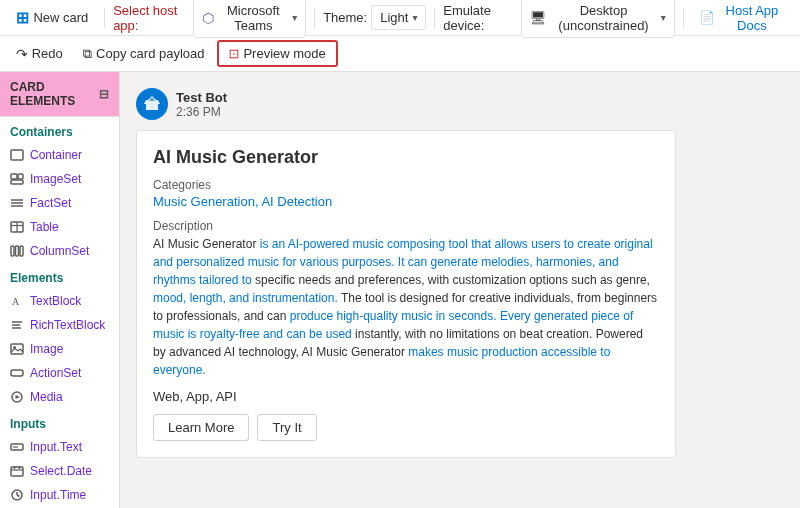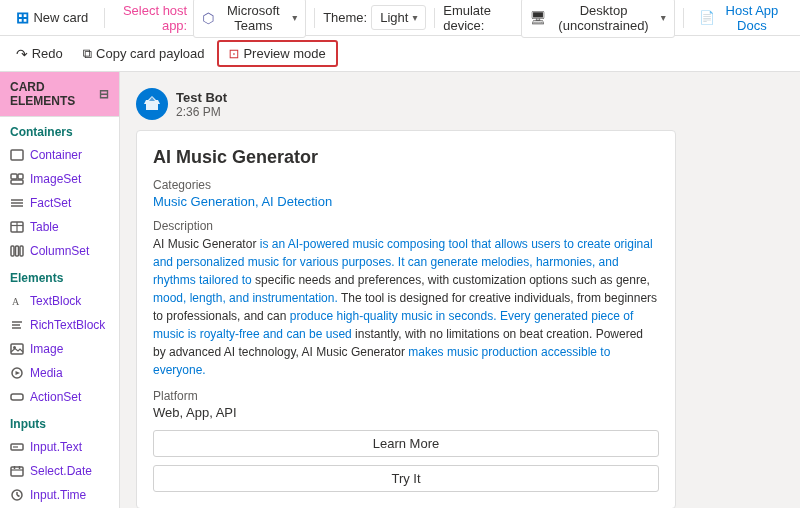--- a/index.html
+++ b/index.html
@@ -10,21 +10,21 @@
       display: flex; align-items: center; background: #fff; border-bottom: 1px solid #e0e0e0;
       padding: 0 8px; height: 36px; gap: 4px;
     }
     .toolbar-btn {
       display: flex; align-items: center; gap: 4px; padding: 4px 8px; border: none;
       background: none; cursor: pointer; font-size: 13px; color: #323130; border-radius: 3px;
       white-space: nowrap;
     }
     .toolbar-divider { width: 1px; height: 20px; background: #e0e0e0; margin: 0 4px; }
 
-    .select-host-label { font-size: 13px; color: #ec4899; margin-right: 2px; text-align: right; }
+    .select-host-label { font-size: 13px; color: #b91c1c; margin-right: 2px; }
     .dropdown-btn {
       display: flex; align-items: center; gap: 4px; padding: 4px 8px; border: 1px solid #e0e0e0;
       background: #fff; cursor: pointer; font-size: 13px; color: #323130; border-radius: 3px;
     }
     .chevron { font-size: 10px; color: #605e5c; }
 
     .preview-btn {
       display: flex; align-items: center; gap: 4px; padding: 4px 10px;
       border: 2px solid #d13438; background: #fff; cursor: pointer; font-size: 13px;
       color: #323130; border-radius: 3px; font-weight: 500;
@@ -83,21 +83,21 @@
     .card {
       border: 1px solid #e0e0e0; border-radius: 4px; padding: 16px; background: #fff;
       max-width: 540px;
     }
     .card-title { font-size: 18px; font-weight: 700; color: #323130; margin-bottom: 10px; }
     .card-label { font-size: 12px; color: #605e5c; margin-bottom: 2px; }
     .card-value { font-size: 13px; color: #323130; margin-bottom: 10px; }
     .card-link { color: #0078d4; cursor: pointer; }
     .card-desc { font-size: 12px; line-height: 1.5; color: #323130; margin-bottom: 10px; }
     .card-desc span.highlight { color: #0078d4; }
-    .card-actions { display: flex; gap: 8px; margin-top: 10px; flex-direction: column; }
+    .card-actions { display: flex; gap: 8px; margin-top: 10px; }
     .card-btn {
       padding: 5px 14px; border: 1px solid #d1d1d1; background: #fff;
       cursor: pointer; font-size: 13px; color: #323130; border-radius: 3px;
     }
     .icon-collapse { font-size: 12px; color: #605e5c; cursor: pointer; }
   </style>
 </head>
 <body>
 
 <div class="toolbar">
@@ -227,30 +227,30 @@
     <div class="sidebar-item">
       <svg class="sidebar-icon" viewBox="0 0 14 12" fill="none">
         <rect x="1" y="1" width="12" height="10" rx="1" stroke="#605e5c" stroke-width="1.5"></rect>
         <circle cx="4.5" cy="4.5" r="1.5" fill="#605e5c"></circle>
         <polyline points="1,9 5,5.5 8,8 10,6 13,9" stroke="#605e5c" stroke-width="1.2" fill="none"></polyline>
       </svg>
       <span>Image</span>
     </div>
     <div class="sidebar-item">
       <svg class="sidebar-icon" viewBox="0 0 14 12" fill="none">
+        <rect x="1" y="3" width="12" height="6" rx="2" stroke="#605e5c" stroke-width="1.5"></rect>
+      </svg>
+      <span>ActionSet</span>
+    </div>
+    <div class="sidebar-item">
+      <svg class="sidebar-icon" viewBox="0 0 14 12" fill="none">
         <circle cx="7" cy="6" r="5" stroke="#605e5c" stroke-width="1.5"></circle>
         <polygon points="5.5,4 10,6 5.5,8" fill="#605e5c"></polygon>
       </svg>
       <span>Media</span>
-    </div>
-    <div class="sidebar-item">
-      <svg class="sidebar-icon" viewBox="0 0 14 12" fill="none">
-        <rect x="1" y="3" width="12" height="6" rx="2" stroke="#605e5c" stroke-width="1.5"></rect>
-      </svg>
-      <span>ActionSet</span>
     </div>
 
     <div class="sidebar-section-title">Inputs</div>
 
     <div class="sidebar-item">
       <svg class="sidebar-icon" viewBox="0 0 14 12" fill="none">
         <rect x="1" y="3" width="12" height="6" rx="1" stroke="#605e5c" stroke-width="1.5"></rect>
         <line x1="3" y1="6" x2="8" y2="6" stroke="#605e5c" stroke-width="1.2"></line>
       </svg>
       <span>Input.Text</span>
@@ -300,21 +300,20 @@
       <div class="card-label">Categories</div>
       <div class="card-value">
         <span class="card-link">Music Generation, AI Detection</span>
       </div>
 
       <div class="card-label">Description</div>
       <div class="card-desc">
         <span>AI Music Generator </span><span class="highlight">is an AI-powered music composing tool that allows users to create original and personalized music for various purposes. It can generate melodies, harmonies, and rhythms tailored to</span><span> specific needs and preferences, with customization options such as genre, </span><span class="highlight">mood, length, and instrumentation.</span><span> The tool is designed for creative individuals, from beginners to professionals, and can </span><span class="highlight">produce high-quality music in seconds. Every generated piece of music is royalty-free and can be used</span><span> instantly, with no limitations on beat creation. Powered by advanced AI technology, AI Music Generator </span><span class="highlight">makes music production accessible to everyone.</span>
       </div>
 
-      <div class="card-label">Platform</div>
       <div class="card-value">Web, App, API</div>
 
       <div class="card-actions">
         <button class="card-btn">Learn More</button>
         <button class="card-btn">Try It</button>
       </div>
     </div>
 
   </div>
 

